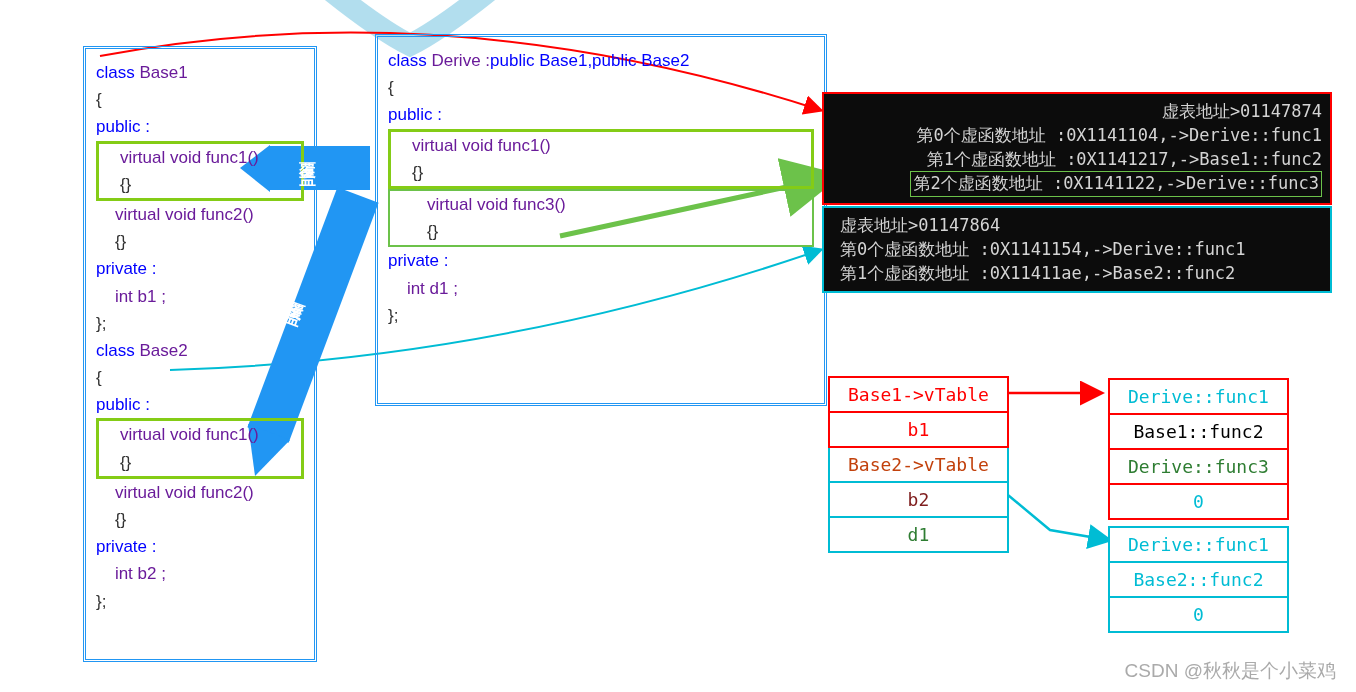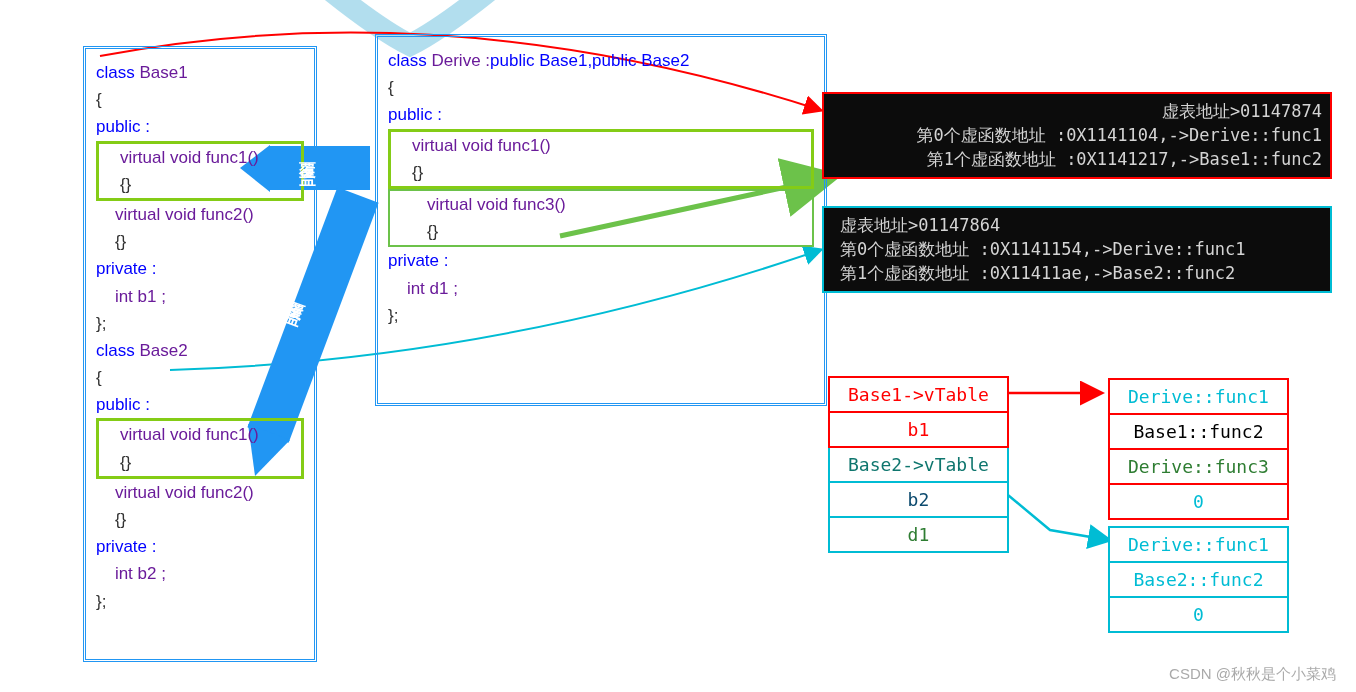--- a/index.html
+++ b/index.html
@@ -12,21 +12,21 @@
   .hl-orange { border: 3px solid #84cc16; padding: 0 2px; }
   .hl-green { border: 2px solid #6cc24a; padding: 0 18px; }
   .console-box { position: absolute; background: #0c0c0c; color: #d4d4d4; font-family: Consolas, monospace; font-size: 17px; padding: 6px 8px; line-height: 1.4; }
   .console-red { border: 2px solid #ff0000; text-align: right; }
   .console-blue { border: 2px solid #00bcd4; }
   .console-hl { border: 1px solid #6cc24a; display: inline-block; padding: 0 2px; }
   .tbl { position: absolute; border-collapse: collapse; font-family: Consolas, monospace; font-size: 18px; }
   .tbl td { border: 2px solid; padding: 6px 18px; text-align: center; background: #fff; }
   .svg-layer { position: absolute; top: 0; left: 0; width: 1356px; height: 692px; pointer-events: none; }
   .arrow-label { position: absolute; color: #fff; font-weight: bold; writing-mode: vertical-rl; text-orientation: upright; letter-spacing: 4px; pointer-events: none; }
-  .watermark { position: absolute; right: 20px; bottom: 8px; color: #aaa; font-size: 15px; }
+  .watermark { position: absolute; right: 20px; bottom: 8px; color: #aaa; font-size: 19px; }
 </style>
 </head>
 <body>
 
 <svg class="svg-layer">
   <defs>
     <marker id="ah-red" markerWidth="10" markerHeight="10" refX="8" refY="5" orient="auto">
         <path d="M0,0 L10,5 L0,10 z" fill="#ff0000"></path>
       </marker>
     <marker id="ah-green" markerWidth="12" markerHeight="12" refX="9" refY="6" orient="auto">
@@ -108,41 +108,42 @@
   <div class="line braces">};</div>
 </div>
 
 <div class="arrow-label" style="left:296px; top:149px;">覆盖</div>
 <div class="arrow-label" style="left:290px; top:290px; transform: rotate(20deg);">覆盖</div>
 
 <div class="console-box console-red" style="left:822px; top:92px; width:510px;">
   <div>虚表地址&gt;01147874</div>
   <div>第0个虚函数地址 :0X1141104,-&gt;Derive::func1</div>
   <div>第1个虚函数地址 :0X1141217,-&gt;Base1::func2</div>
+  <div class="console-hl"><span>第2个虚函数地址 :0X1141122,-&gt;Derive::func3</span></div>
 </div>
 
 <div class="console-box console-blue" style="left:822px; top:206px; width:510px;padding-left:16px;">
   <div>虚表地址&gt;01147864</div>
   <div>第0个虚函数地址 :0X1141154,-&gt;Derive::func1</div>
   <div>第1个虚函数地址 :0X11411ae,-&gt;Base2::func2</div>
 </div>
 
 <table class="tbl" style="left:828px; top:376px;">
   <tbody>
       <tr>
         <td style="border-color:#ff0000;color:#ff0000;">Base1-&gt;vTable</td>
       </tr>
   <tr>
         <td style="border-color:#ff0000;color:#ff0000;">b1</td>
       </tr>
   <tr>
-        <td style="border-color:#00bcd4;color:#0f766e;">Base2-&gt;vTable</td>
+        <td style="border-color:#00bcd4;color:#c2410c;">Base2-&gt;vTable</td>
       </tr>
   <tr>
-        <td style="border-color:#00bcd4;color:#0c4a6e;">b2</td>
+        <td style="border-color:#00bcd4;color:#7f1d1d;">b2</td>
       </tr>
   <tr>
         <td style="border-color:#00bcd4;color:#2e7d32;">d1</td>
       </tr>
 </tbody>
   </table>
 
 <table class="tbl" style="left:1108px; top:378px;">
   <tbody>
       <tr>

